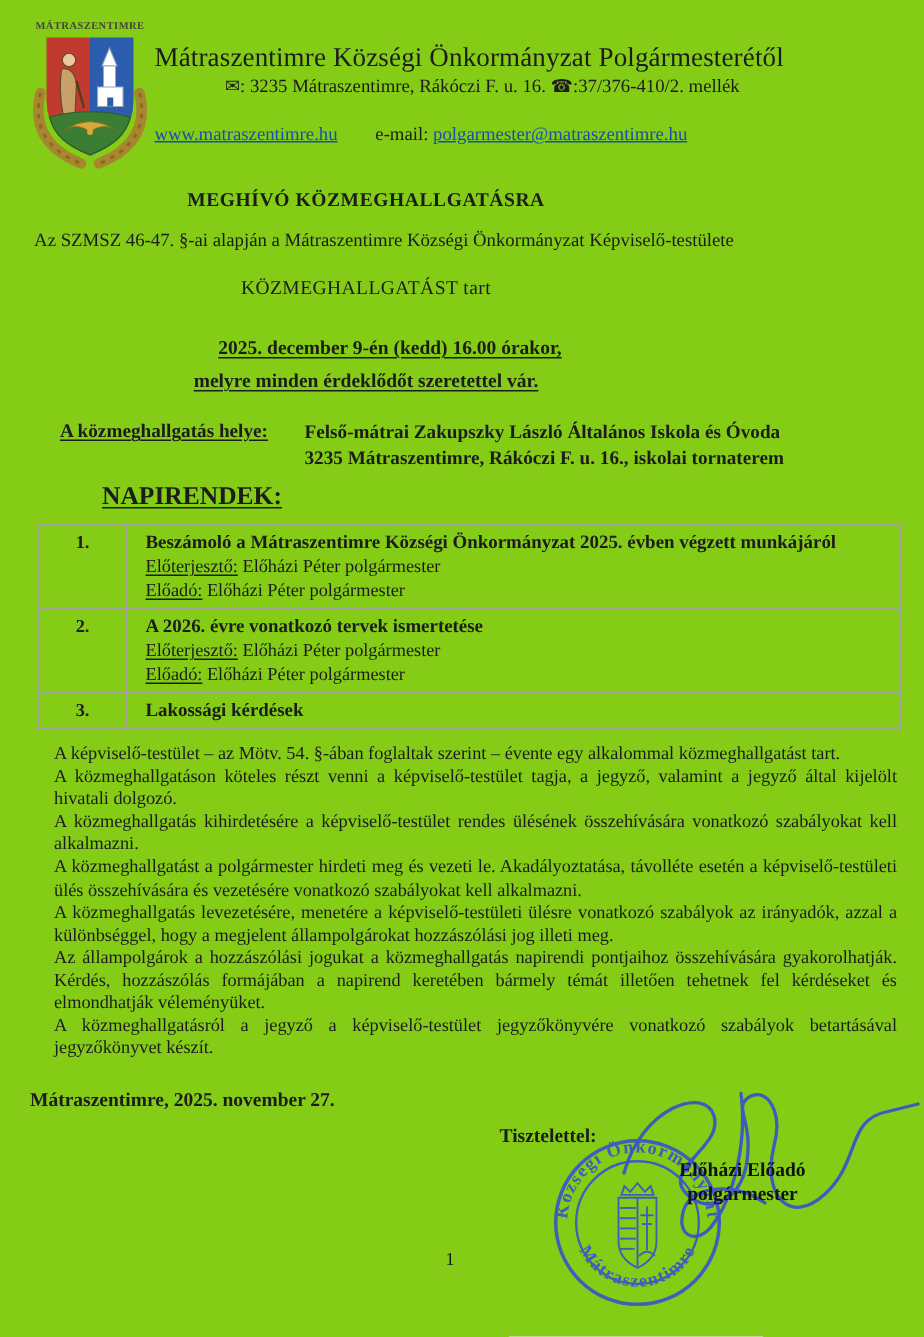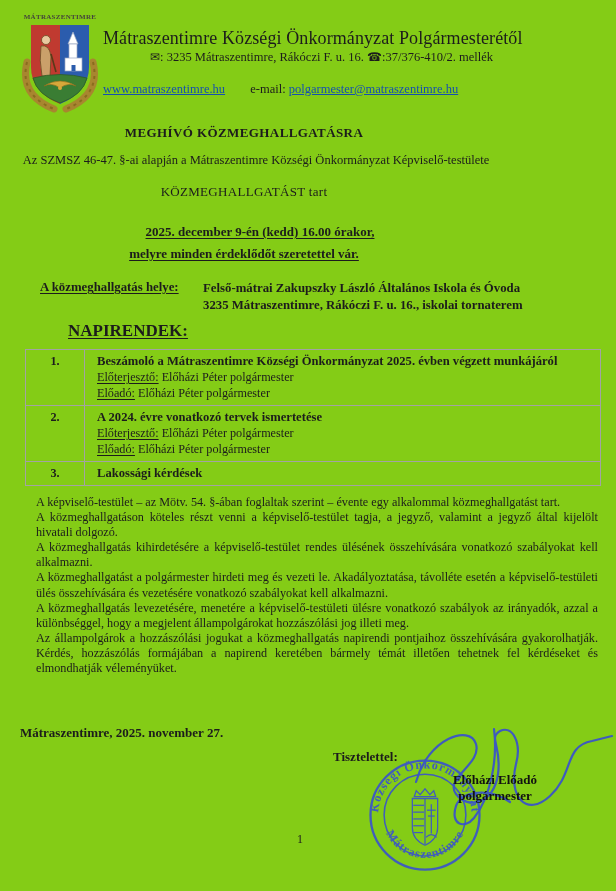--- a/index.html
+++ b/index.html
@@ -115,41 +115,42 @@
         <td class="a-num">1.</td>
         <td class="a-body a-pad1">
           <div class="a-title">Beszámoló a Mátraszentimre Községi Önkormányzat 2025. évben végzett munkájáról</div>
           <div class="a-line"><span class="u">Előterjesztő:</span> <span>Előházi Péter polgármester</span></div>
           <div class="a-line"><span class="u">Előadó:</span> <span>Előházi Péter polgármester</span></div>
         </td>
       </tr>
       <tr>
         <td class="a-num">2.</td>
         <td class="a-body a-pad2">
-          <div class="a-title">A 2024. évre vonatkozó tervek ismertetése</div>
+          <div class="a-title">A 2026. évre vonatkozó tervek ismertetése</div>
           <div class="a-line"><span class="u">Előterjesztő:</span> <span>Előházi Péter polgármester</span></div>
           <div class="a-line"><span class="u">Előadó:</span> <span>Előházi Péter polgármester</span></div>
         </td>
       </tr>
       <tr>
         <td class="a-num">3.</td>
         <td class="a-body">
           <div class="a-title">Lakossági kérdések</div>
         </td>
       </tr>
     </tbody>
   </table>
 
   <div class="body-text">
     <p>A képviselő-testület – az Mötv. 54. §-ában foglaltak szerint – évente egy alkalommal közmeghallgatást tart.</p>
     <p>A közmeghallgatáson köteles részt venni a képviselő-testület tagja, a jegyző, valamint a jegyző által kijelölt hivatali dolgozó.</p>
     <p>A közmeghallgatás kihirdetésére a képviselő-testület rendes ülésének összehívására vonatkozó szabályokat kell alkalmazni.</p>
     <p>A közmeghallgatást a polgármester hirdeti meg és vezeti le. Akadályoztatása, távolléte esetén a képviselő-testületi ülés összehívására és vezetésére vonatkozó szabályokat kell alkalmazni.</p>
     <p>A közmeghallgatás levezetésére, menetére a képviselő-testületi ülésre vonatkozó szabályok az irányadók, azzal a különbséggel, hogy a megjelent állampolgárokat hozzászólási jog illeti meg.</p>
     <p>Az állampolgárok a hozzászólási jogukat a közmeghallgatás napirendi pontjaihoz összehívására gyakorolhatják. Kérdés, hozzászólás formájában a napirend keretében bármely témát illetően tehetnek fel kérdéseket és elmondhatják véleményüket.</p>
+    <p>A közmeghallgatásról a jegyző a képviselő-testület jegyzőkönyvére vonatkozó szabályok betartásával jegyzőkönyvet készít.</p>
   </div>
 
   <div class="date-line">Mátraszentimre, 2025. november 27.</div>
   <div class="closing">Tisztelettel:</div>
 
   <svg class="stamp" viewBox="0 0 150 150">
     <circle cx="75" cy="73" r="56" fill="none" stroke="#3b55c8" stroke-width="2.4"></circle>
     <circle cx="75" cy="73" r="42" fill="none" stroke="#3b55c8" stroke-width="1.6"></circle>
     <defs>
       <path id="arcTop" d="M 27,73 A 48,48 0 0 1 123,73"></path>

